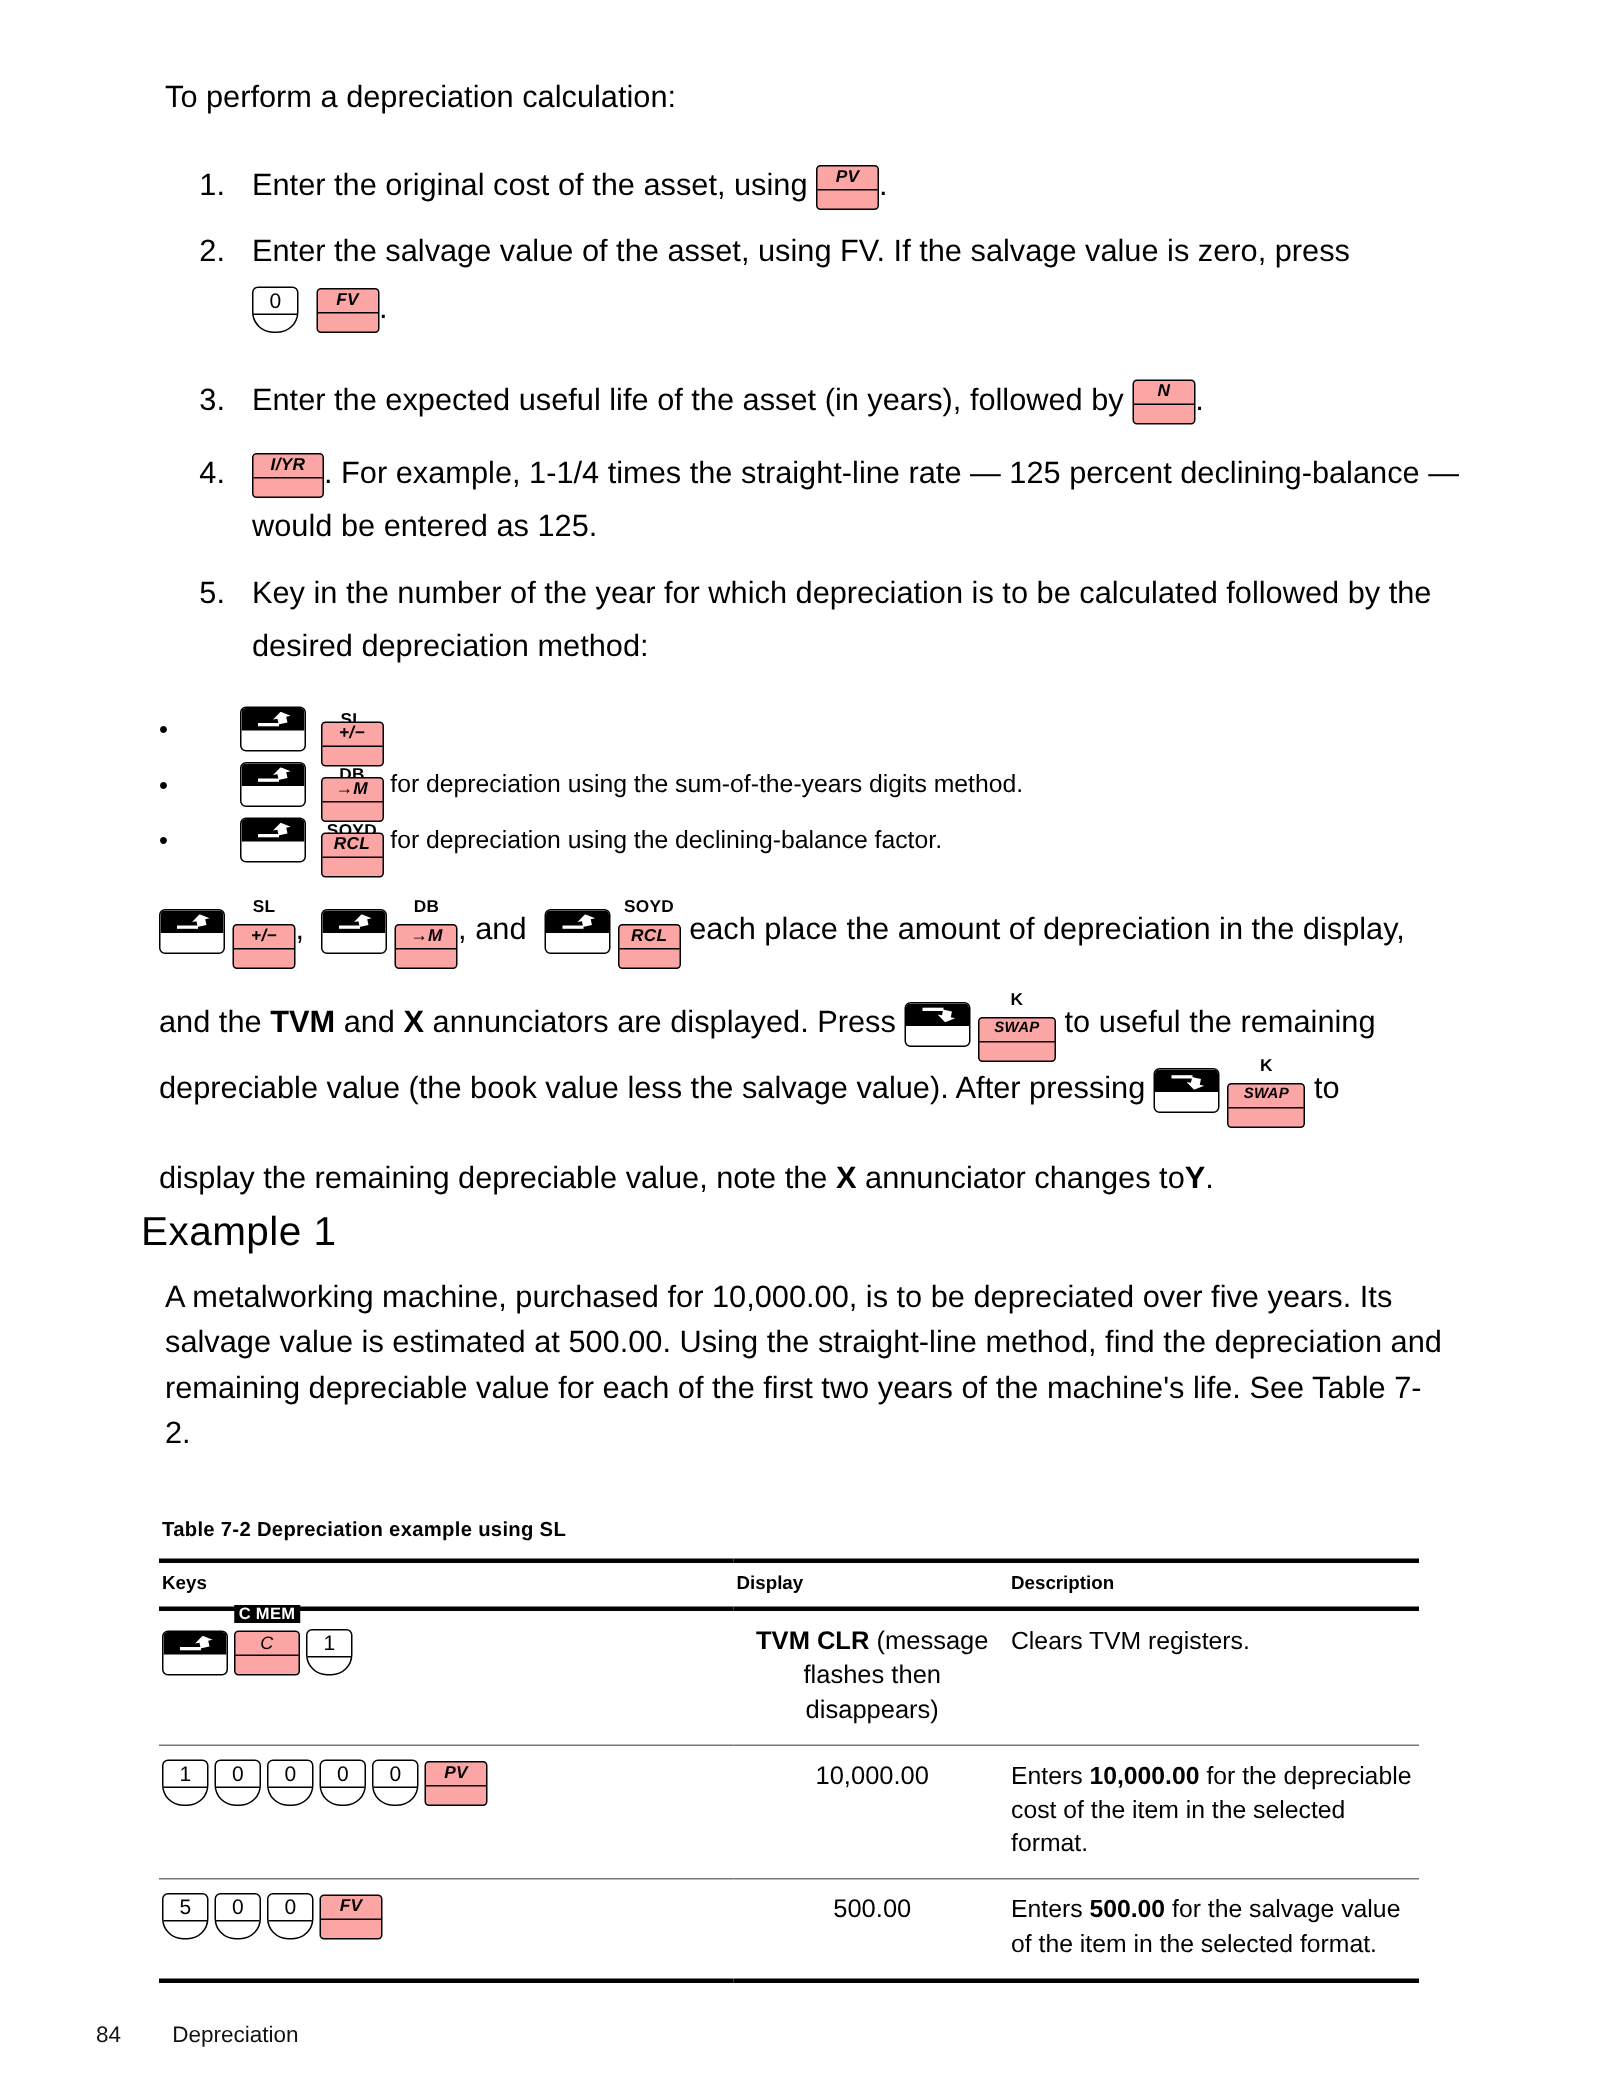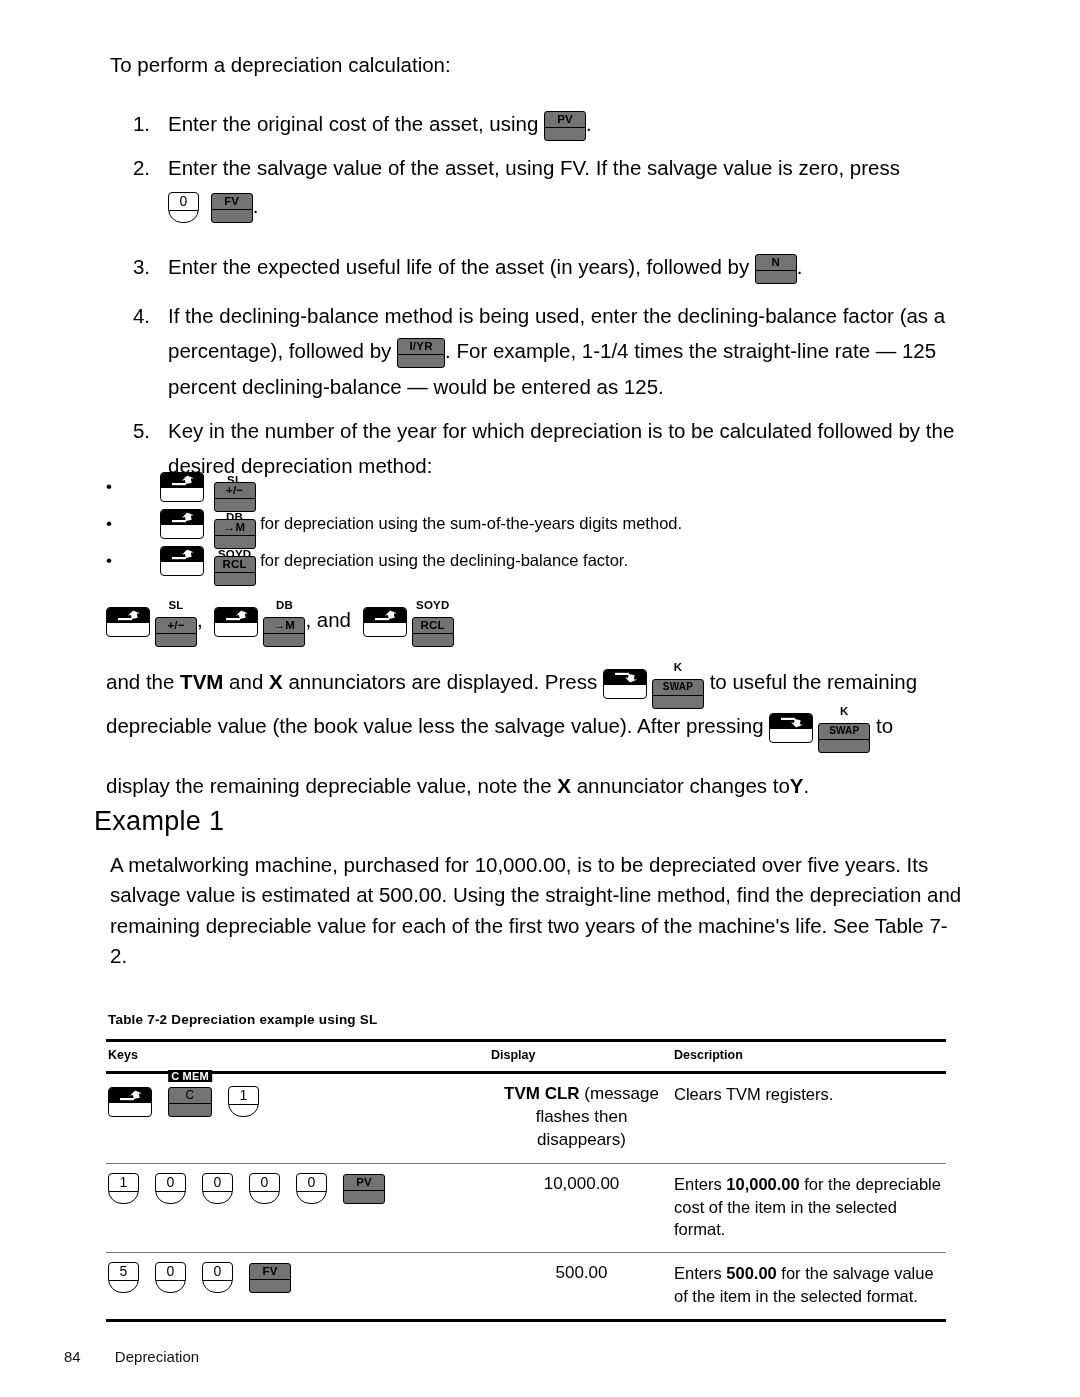--- a/index.html
+++ b/index.html
@@ -95,35 +95,36 @@
     border-bottom:1.3px solid #777;
   }
   table.keys tbody tr:last-child td{ border-bottom:3.5px solid #000; }
   table.keys tbody tr:first-child td{ border-top:none; }
   col.c-keys{width:383px;}
   col.c-disp{width:183px;}
   col.c-desc{width:274px;}
   td.disp{ text-align:center; padding-right:8px; font-size:17px; line-height:1.35;}
   td.desc{ font-size:16.5px; line-height:1.38; }
   td.keys-cell{ padding-top:6px; }
-  .keyrow{ display:flex; align-items:flex-end; gap:16px; }
+  .keyrow{ display:flex; align-items:flex-end; gap:4px; }
 
   .footer{
     position:absolute; left:64px; top:1348px;
     font-size:15px; color:#111;
   }
   .footer .pg{ margin-right:30px; }
 
   
   .k-fn{
     display:inline-block; position:relative;
     width:42px; height:30px;
     border:1.6px solid #000; border-radius:3px;
-    background:#737373; box-sizing:border-box;
+    background:#fca5a5; box-sizing:border-box;
     vertical-align:-10px;
+    font-style:italic;
   }
   .k-fn .lab{
     position:absolute; left:0; right:0; top:0; height:15px;
     line-height:14px; text-align:center;
     font-size:11.5px; font-weight:bold; letter-spacing:.2px;
     border-bottom:1.6px solid #000;
   }
 
   
   .k-dig{
@@ -210,21 +211,20 @@
     <li style="margin-bottom:14px;">
       <span class="num">3.</span>
       <span>Enter the expected useful life of the asset (in years), followed by</span>
       <span class="k-fn">
         <span class="lab">N</span>
       </span><span>.</span>
     </li>
 
     <li>
       <span class="num">4.</span>
-      <span>If the declining-balance method is being used, enter the declining-balance factor (as a percentage), followed by</span>
       <span class="k-fn" style="width:48px;">
         <span class="lab">I/YR</span>
       </span><span>. For example, 1-1/4 times the straight-line rate — 125 percent declining-balance — would be entered as 125.</span>
     </li>
 
     <li>
       <span class="num">5.</span>
       <span>Key in the number of the year for which depreciation is to be calculated followed by the desired depreciation method:</span>
     </li>
   </ol>
@@ -327,20 +327,21 @@
               <rect x="3" y="7.5" width="14" height="2.2" fill="#fff"></rect>
             </svg>
         </span>
       </span><span class="k-over with-over" style="margin-left:5px;">
         <span class="over">SOYD</span>
         <span class="k-fn">
           <span class="lab">RCL</span>
         </span>
       </span>
     </span>
+    <span>each place the amount of depreciation in the display,</span>
 
     <div style="margin-top:12px;">
       <span>and the</span>
       <span class="b">TVM</span>
       <span>and</span>
       <span class="b">X</span>
       <span>annunciators are displayed. Press</span>
       <span class="nowrap">
         <span class="k-shift">
           <span class="top">

